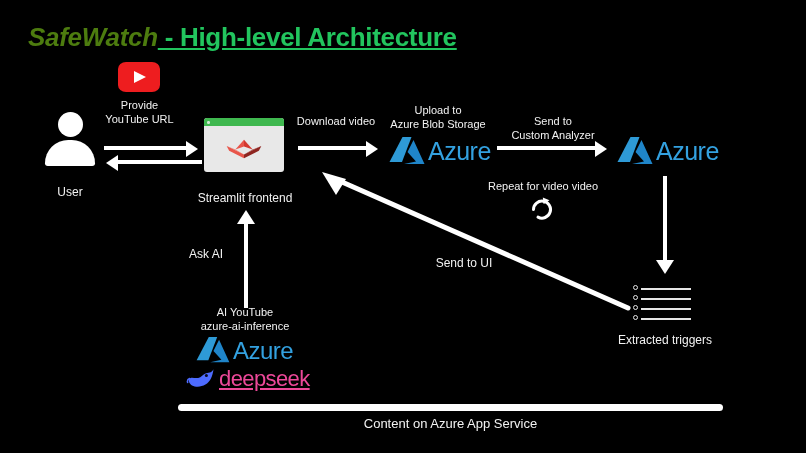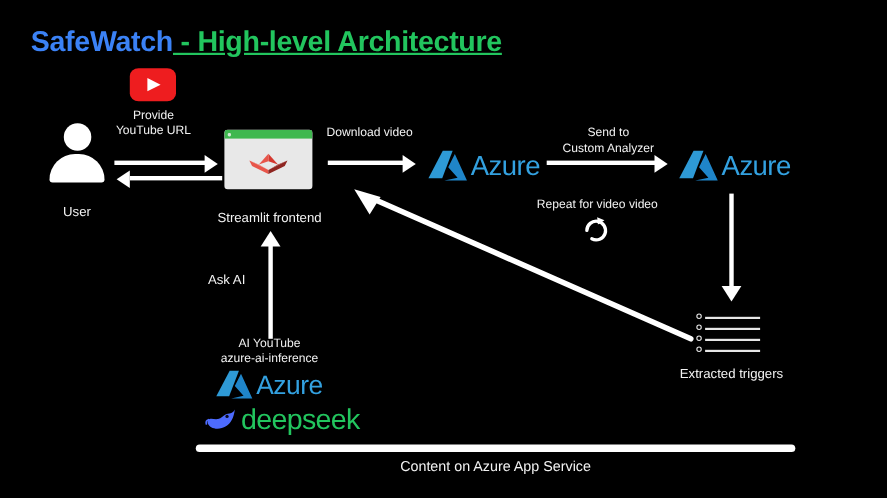--- a/index.html
+++ b/index.html
@@ -19,21 +19,21 @@
   .abs { position: absolute; }
 
   
   #title {
     left: 28px; top: 22px;
     font-size: 26px;
     font-weight: bold;
     letter-spacing: -0.3px;
     white-space: nowrap;
   }
-  #title .brand { color: #3b82f6; }
+  #title .brand { color: #4d7c0f; font-style: italic; }
   #title .rest { color: #22c55e; text-decoration: underline; }
 
   
   .label {
     font-size: 11px;
     color: #f2f2f2;
     text-align: center;
     line-height: 14px;
     white-space: pre-line;
   }
@@ -112,25 +112,26 @@
   .azure-logo .word {
     color: #33a1e0;
     font-weight: 400;
     letter-spacing: -0.5px;
     margin-left: 3px;
   }
 
   
   #deepseek-logo { left: 186px; top: 366px; display: flex; align-items: center; }
   #deepseek-logo .word {
-    color: #22c55e;
-    font-size: 26px;
+    color: #ec4899;
+    font-size: 22px;
     font-weight: 500;
     letter-spacing: -0.6px;
     margin-left: 3px;
+    text-decoration: underline;
   }
   .arrow-shaft-h {
     position: absolute;
     height: 4px;
     background: #ffffff;
   }
   .arrow-head-r {
     position: absolute;
     width: 0; height: 0;
     border-left: 12px solid #ffffff;
@@ -243,20 +244,22 @@
     </svg>
   </div>
   <div class="abs caption" style="left:184px; top:191px; width:122px;">Streamlit frontend</div>
 
   <div class="abs label" style="left:288px; top:114px; width:96px;">Download video</div>
   <div class="abs" style="left:298px; top:141px; width:82px; height:14px;">
     <div class="arrow-shaft-h" style="left:0; top:5px; width:70px;"></div>
     <div class="arrow-head-r" style="left:68px; top:0;"></div>
   </div>
 
+  <div class="abs label" style="left:375px; top:103px; width:126px;">Upload to
+Azure Blob Storage</div>
   <div class="abs azure-logo" style="left:389px; top:136px;">
     <svg class="mark" width="36" height="31" viewBox="0 0 36 31">
       <polygon points="13.5,1 22.5,1 13,26 0.5,26" fill="#2e9ad6"></polygon>
       <polygon points="24.5,4 35.5,28 15,28 27,25.5 18.5,16" fill="#1f85c9"></polygon>
     </svg>
     <span class="word" style="font-size:25px;">Azure</span>
   </div>
 
   <div class="abs label" style="left:495px; top:114px; width:116px;">Send to
 Custom Analyzer</div>
@@ -301,20 +304,21 @@
         <span class="bullet"></span>
         <span class="line"></span>
       </div>
   </div>
   <div class="abs caption" style="left:600px; top:333px; width:130px;">Extracted triggers</div>
 
   <svg class="abs" style="left:318px; top:168px; width:320px; height:146px;" viewBox="0 0 320 146">
     <line x1="310" y1="140" x2="24" y2="14" stroke="#ffffff" stroke-width="5" stroke-linecap="round"></line>
     <polygon points="4,4 28,11 18,27" fill="#ffffff"></polygon>
   </svg>
+  <div class="abs caption" style="left:398px; top:256px; width:132px;">Send to UI</div>
 
   <div class="abs" style="left:236px; top:210px; width:20px; height:100px;">
     <div class="arrow-shaft-v" style="left:8px; top:12px; height:86px;"></div>
     <div class="arrow-head-u" style="left:1px; top:0;"></div>
   </div>
   <div class="abs caption" style="left:180px; top:247px; width:52px; text-align:center;">Ask AI</div>
 
   <div class="abs label" style="left:178px; top:305px; width:134px;">AI YouTube
 azure-ai-inference</div>
   <div class="abs azure-logo" style="left:196px; top:336px;">

